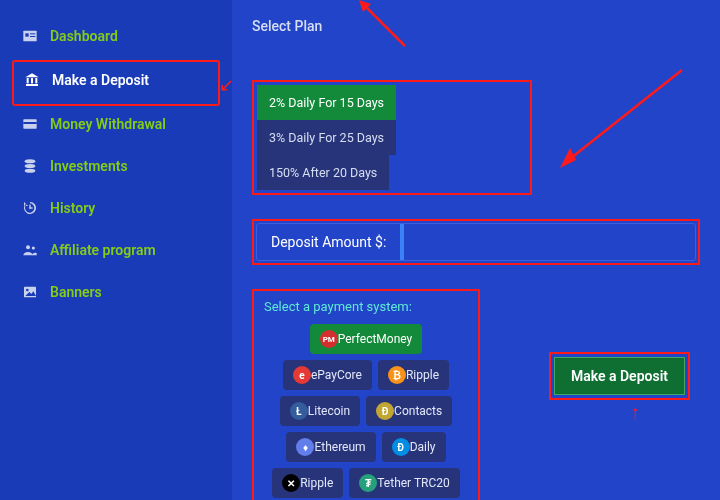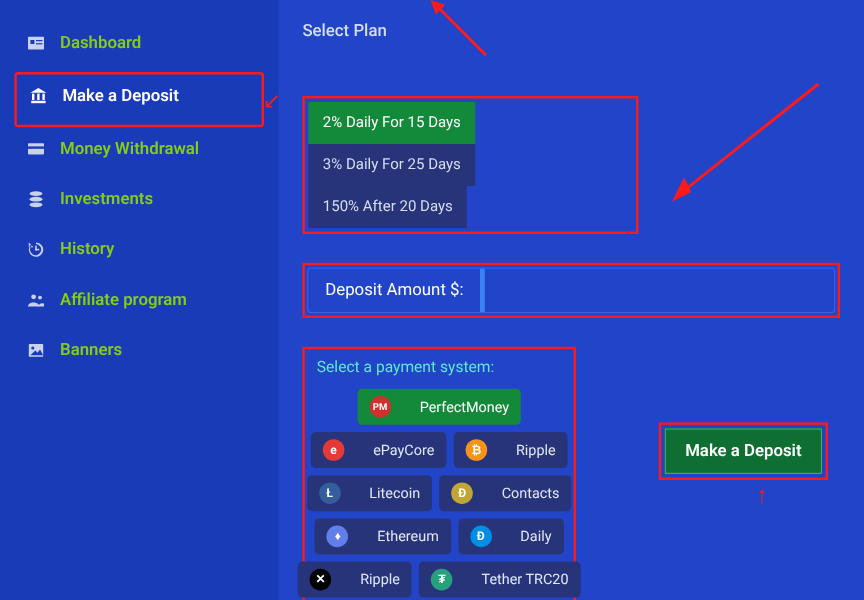--- a/index.html
+++ b/index.html
@@ -140,21 +140,21 @@
   .pay-rows { display: flex; flex-direction: column; gap: 6px; align-items: center; }
   .pay-row { display: flex; gap: 6px; justify-content: center; }
   .pay-btn {
     background: #28347a;
     color: #e2e8f8;
     border-radius: 4px;
     padding: 6px 10px;
     font-size: 12px;
     display: flex;
     align-items: center;
-    gap: 24px;
+    gap: 0;
     cursor: pointer;
     white-space: nowrap;
   }
   .pay-btn.active { background: #138a3a; color: #fff; }
   .coin {
     width: 18px;
     height: 18px;
     border-radius: 50%;
     display: flex;
     align-items: center;

